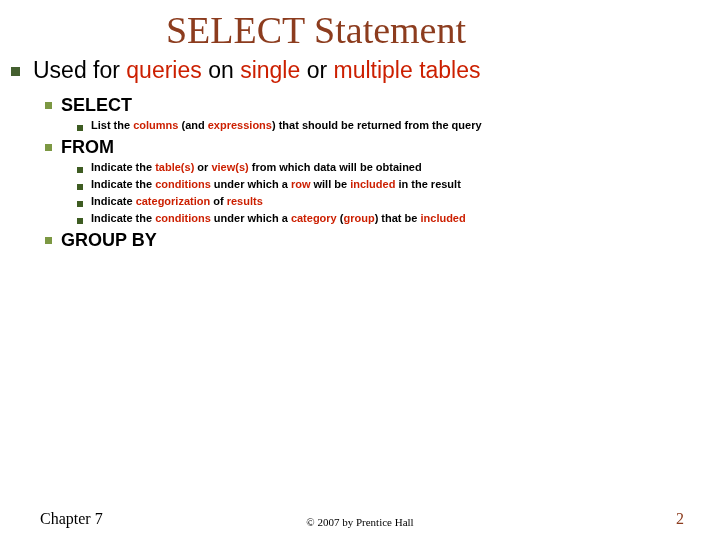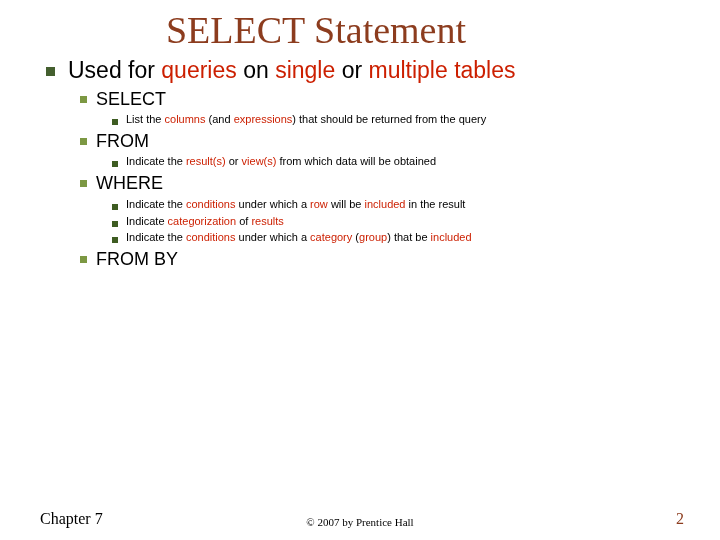--- a/index.html
+++ b/index.html
@@ -19,41 +19,42 @@
   }
   .title {
     text-align: center;
     font-family: "Times New Roman", Times, serif;
     color: #8C3C1E;
     font-size: 38px;
     padding-top: 10px;
     line-height: 1.1;
   }
   .content {
-    padding: 4px 20px 0 68px;
+    padding: 4px 20px 0 33px;
     color: #000;
   }
   .bl1 {
     position: relative;
     font-size: 23px;
     line-height: 1.25;
     margin-bottom: 3px;
   }
   .bl1::before {
     content: "";
     position: absolute;
     left: -22px;
     top: 11px;
     width: 9px;
     height: 9px;
     background: #445F2F;
   }
   .clauses {
     padding-left: 28px;
-    margin-top: 3px;
+    margin-top: 9px;
+    font-weight: bold;
   }
   .bl2 {
     position: relative;
     font-size: 18px;
     line-height: 1.25;
     padding-left: 0;
     margin-top: 3px;
   }
   .bl2::before {
     content: "";
@@ -116,44 +117,43 @@
       <div class="bl2">SELECT</div>
       <div class="bl3wrap">
         <div class="bl3">
           <span>List the </span><span class="red">columns</span><span> (and </span><span class="red">expressions</span><span>) that should be returned from the query</span>
         </div>
       </div>
 
       <div class="bl2">FROM</div>
       <div class="bl3wrap">
         <div class="bl3">
-          <span>Indicate the </span><span class="red">result(s)</span><span> or </span><span class="red">view(s)</span><span> from which data will be obtained</span>
+          <span>Indicate the </span><span class="red">table(s)</span><span> or </span><span class="red">view(s)</span><span> from which data will be obtained</span>
         </div>
       </div>
 
-      <div class="bl2">WHERE</div>
       <div class="bl3wrap">
         <div class="bl3">
           <span>Indicate the </span><span class="red">conditions</span><span> under which a </span><span class="red">row</span><span> will be </span><span class="red">included</span><span> in the result</span>
         </div>
       </div>
 
       <div class="bl3wrap">
         <div class="bl3">
           <span>Indicate </span><span class="red">categorization</span><span> of </span><span class="red">results</span>
         </div>
       </div>
 
       <div class="bl3wrap">
         <div class="bl3">
           <span>Indicate the </span><span class="red">conditions</span><span> under which a </span><span class="red">category</span><span> (</span><span class="red">group</span><span>) that be </span><span class="red">included</span>
         </div>
       </div>
 
-      <div class="bl2">FROM BY</div>
+      <div class="bl2">GROUP BY</div>
 
     </div>
   </div>
 
   <div class="footer">
     <div class="f-left">Chapter 7</div>
     <div class="f-center">© 2007 by Prentice Hall</div>
     <div class="f-right">2</div>
   </div>
 

